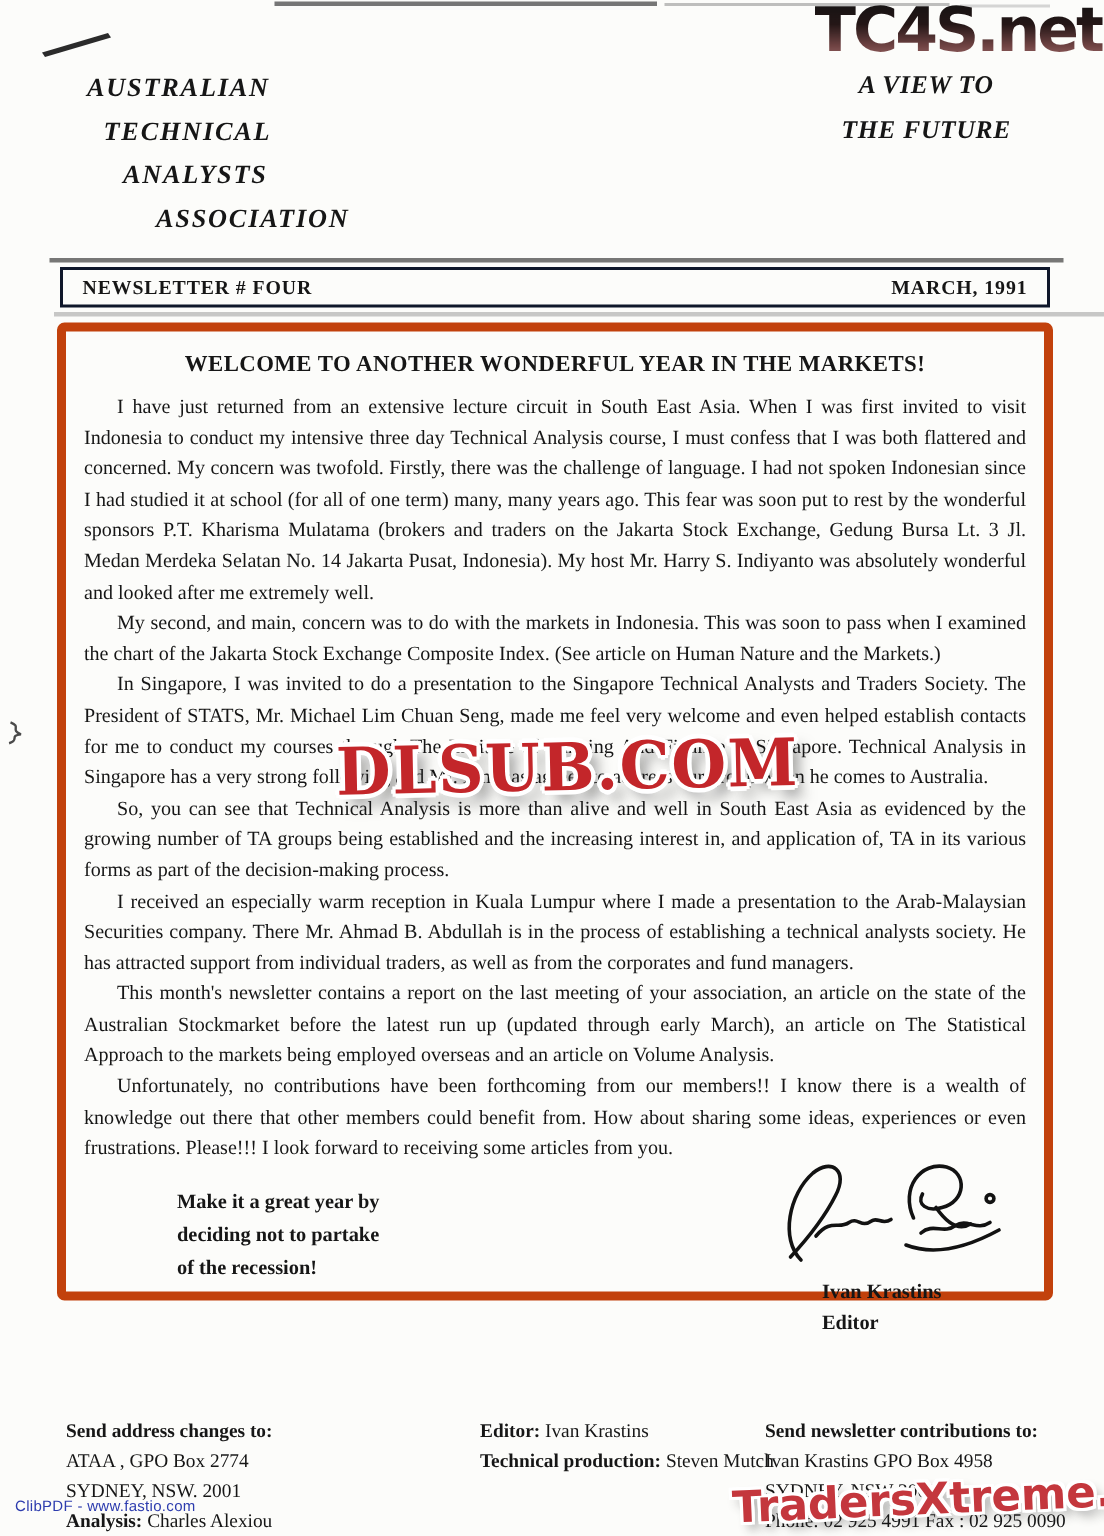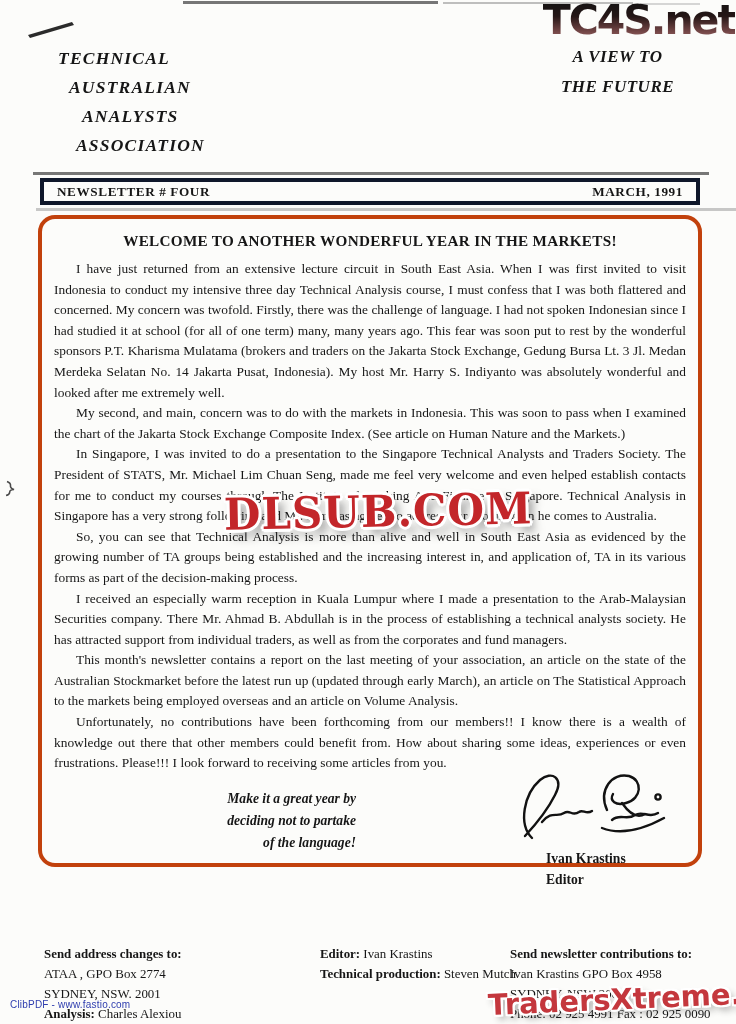--- a/index.html
+++ b/index.html
@@ -16,43 +16,43 @@
   .art.a3{top:3px;left:640px;width:60px;height:2px;opacity:.4;background:#9a9a9a;}
   .art.a4{top:172px;left:33px;width:676px;height:3px;opacity:.65;background:#2f2f2f;}
   .art.a5{top:208px;left:36px;width:700px;height:3px;opacity:.4;background:#777;}
   .penstroke{position:absolute;left:28px;top:20px;}
   .marginmark{position:absolute;left:3px;top:480px;transform:rotate(8deg);}
   
   .orgname{position:absolute;left:58px;top:44px;font-weight:bold;font-style:italic;
     font-size:17.5px;letter-spacing:1.2px;line-height:29px;}
   .orgname div:nth-child(2){margin-left:11px;}
   .orgname div:nth-child(3){margin-left:24px;}
-  .orgname div:nth-child(4){margin-left:18px;}
+  .orgname div:nth-child(4){margin-left:46px;}
   .tagline{position:absolute;left:535px;top:42px;width:165px;text-align:center;
     font-weight:bold;font-style:italic;font-size:17px;line-height:30px;letter-spacing:.5px;}
   .tc4s{position:absolute;top:-4px;right:1px;
     font-family:"DejaVu Sans", sans-serif;font-weight:800;font-size:41px;letter-spacing:-2px;
     background:linear-gradient(180deg,#131313 8%,#241616 42%,#6f4343 72%,#a06a6a 95%);
     -webkit-background-clip:text;background-clip:text;color:transparent;}
   
   .bar{position:absolute;left:40px;top:178px;width:660px;height:27px;
-    border:4px solid #0f172a;background:#fcfcfa;box-sizing:border-box;
+    border:2px solid #0f172a;background:#fcfcfa;box-sizing:border-box;
     display:flex;justify-content:space-between;align-items:center;padding:0 13px;
     font-weight:bold;font-size:13.2px;letter-spacing:.6px;}
   
   .contentbox{position:absolute;left:38px;top:215px;width:664px;height:652px;
-    border:4px solid #c2410c;border-radius:17px;box-sizing:border-box;
+    border:6px solid #c2410c;border-radius:5px;box-sizing:border-box;
     padding:13px 12px 0 12px;}
   .headline{text-align:center;font-weight:bold;font-size:15.2px;letter-spacing:.3px;
     margin:0 0 9px 0;}
   .body-copy p{margin:0;text-indent:22px;text-align:justify;
     font-size:13.4px;line-height:20.6px;}
   .signoff-zone{position:relative;height:128px;}
-  .motto{position:absolute;left:62px;top:14px;width:240px;text-align:right;
-    font-weight:bold;font-style:italic;font-size:13.6px;line-height:22px;}
+  .motto{position:absolute;left:62px;top:14px;width:240px;text-align:left;
+    font-weight:bold;font-size:13.6px;line-height:22px;}
   .signature{position:absolute;left:458px;top:-6px;}
   .signer{position:absolute;left:492px;top:74px;font-weight:bold;font-size:13.6px;line-height:21px;}
   
   .wm-mid{position:absolute;left:224px;top:487px;z-index:5;white-space:nowrap;
     font-family:"DejaVu Serif", serif;font-weight:bold;font-size:42px;letter-spacing:1px;
     color:#c3262a;transform:rotate(-1.2deg) scaleY(1.04);
     text-shadow:3px 0 0 #fff,-3px 0 0 #fff,0 3px 0 #fff,0 -3px 0 #fff,
       2px 2px 0 #fff,-2px -2px 0 #fff,2px -2px 0 #fff,-2px 2px 0 #fff,
       6px 7px 9px rgba(40,40,40,.5);}
   .wm-bot{position:absolute;left:488px;top:981px;z-index:5;white-space:nowrap;
@@ -85,22 +85,22 @@
 
   <svg class="penstroke" width="50" height="20">
     <polygon points="0,15 44,2 46,5 2,18" fill="#2b2b2b"></polygon>
   </svg>
 
   <svg class="marginmark" width="14" height="18">
     <path d="M3 2 C 11 4, 3 7, 11 9 C 3 11, 11 13, 4 16" stroke="#4a4a4a" stroke-width="1.6" fill="none"></path>
   </svg>
 
   <div class="orgname">
+    <div>AUSTRALIAN</div>
     <div>TECHNICAL</div>
-    <div>AUSTRALIAN</div>
     <div>ANALYSTS</div>
     <div>ASSOCIATION</div>
   </div>
 
   <div class="tagline">
     <div>A VIEW TO</div>
     <div>THE FUTURE</div>
   </div>
 
   <div class="tc4s">TC4S.net</div>
@@ -119,21 +119,21 @@
       <p>So, you can see that Technical Analysis is more than alive and well in South East Asia as evidenced by the growing number of TA groups being established and the increasing interest in, and application of, TA in its various forms as part of the decision-making process.</p>
       <p>I received an especially warm reception in Kuala Lumpur where I made a presentation to the Arab-Malaysian Securities company. There Mr. Ahmad B. Abdullah is in the process of establishing a technical analysts society. He has attracted support from individual traders, as well as from the corporates and fund managers.</p>
       <p>This month's newsletter contains a report on the last meeting of your association, an article on the state of the Australian Stockmarket before the latest run up (updated through early March), an article on The Statistical Approach to the markets being employed overseas and an article on Volume Analysis.</p>
       <p>Unfortunately, no contributions have been forthcoming from our members!! I know there is a wealth of knowledge out there that other members could benefit from. How about sharing some ideas, experiences or even frustrations. Please!!! I look forward to receiving some articles from you.</p>
     </div>
 
     <div class="signoff-zone">
       <div class="motto">
         <div>Make it a great year by</div>
         <div>deciding not to partake</div>
-        <div>of the language!</div>
+        <div>of the recession!</div>
       </div>
 
       <svg class="signature" width="168" height="78" viewBox="0 0 168 78">
         <g stroke="#121212" stroke-width="2.4" fill="none" stroke-linecap="round">
           <path d="M20 70 C 6 56, 12 26, 28 12 C 40 2, 52 10, 43 27 C 36 41, 26 54, 13 68"></path>
           <path d="M30 54 C 40 42, 45 50, 52 45 C 58 41, 60 49, 67 44 C 71 41, 74 47, 80 43"></path>
           <path d="M95 42 C 86 22, 100 4, 117 8 C 131 12, 130 31, 114 35 C 104 38, 97 33, 101 26"></path>
           <path d="M110 35 C 117 45, 125 51, 133 46"></path>
           <path d="M100 52 C 108 45, 115 53, 123 47 C 131 42, 137 51, 146 45"></path>
           <path d="M90 60 C 108 67, 130 62, 152 50"></path>

